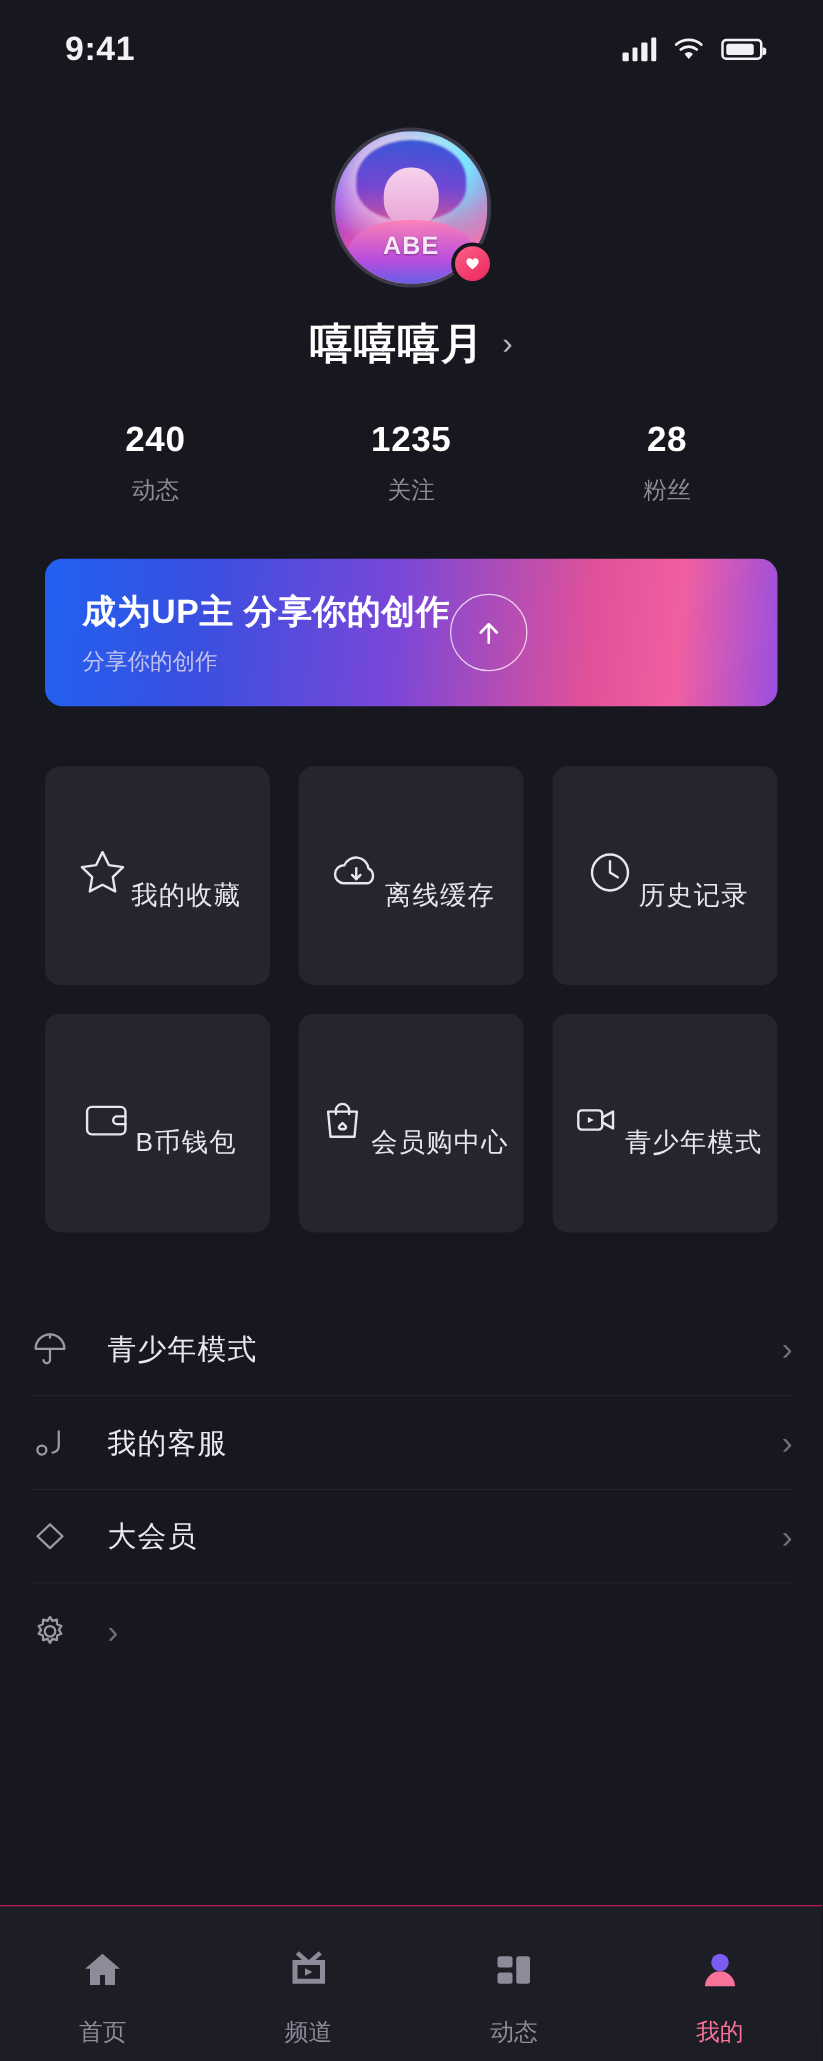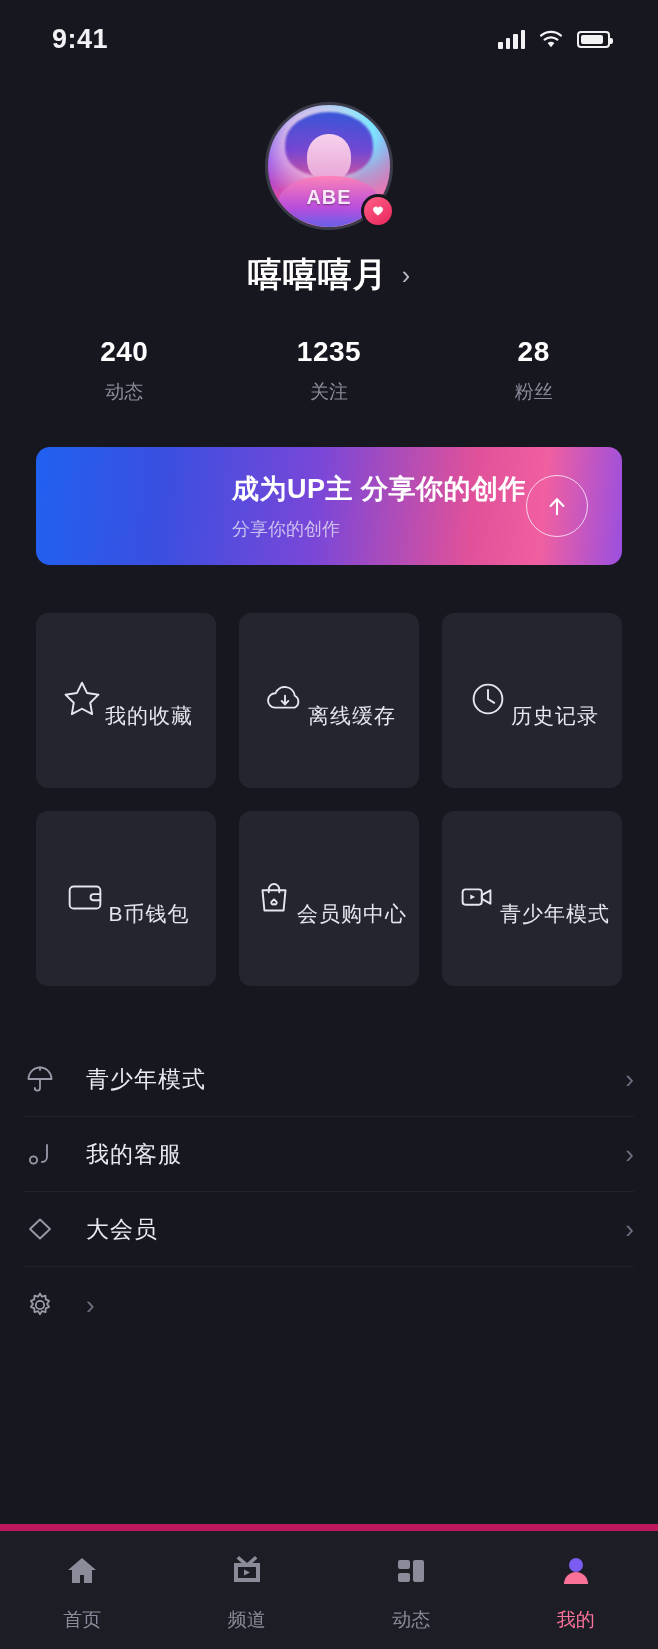--- a/index.html
+++ b/index.html
@@ -98,21 +98,21 @@
     display:flex; margin-top:38px; padding:0 22px;
   }
   .stat { flex:1; text-align:center; }
   .stat-num { color:#ffffff; font-size:28px; font-weight:700; letter-spacing:.5px; }
   .stat-label { color:#8b8b99; font-size:19px; margin-top:11px; }
 
   
   .banner {
     margin:42px 36px 0 36px; height:118px; border-radius:14px;
     background:linear-gradient(95deg,#2161f0 0%, #3a4fe0 22%, #7a47d8 48%, #e0519a 74%, #f05fa0 86%, #9a4fe0 100%);
-    display:flex; align-items:center; justify-content:flex-end;
+    display:flex; align-items:center; justify-content:flex-start;
     padding:0 34px 0 30px; position:relative; overflow:hidden;
   }
   .banner-title { color:#fff; font-size:27px; font-weight:700; letter-spacing:.5px; }
   .banner-sub { color:#dcd5f3; font-size:18px; margin-top:10px; opacity:.85; }
   .banner-btn {
     width:62px; height:62px; border-radius:50%;
     border:1.5px solid rgba(255,255,255,.75);
     display:flex; align-items:center; justify-content:center;
   }
   .banner-btn svg { width:28px; height:28px; }
@@ -137,22 +137,22 @@
   }
   .row:last-child { border-bottom:none; }
   .row-ico { width:62px; display:flex; align-items:center; }
   .row-ico svg { width:32px; height:32px; }
   .row-label { color:#e9e9f0; font-size:23px; letter-spacing:1px; flex:1; }
   .row-chev { color:#6e6e80; font-size:26px; font-weight:300; line-height:1; }
 
   
   .tabbar {
     position:absolute; left:0; right:0; bottom:0; height:125px;
-    background:#1d1d26; border-top:7px solid #be185d;
-    display:flex; align-items:flex-start; padding-top:20px;
+    background:#1d1d26; border-top:1px solid #be185d;
+    display:flex; align-items:center; padding-top:20px;
   }
   .tab { flex:1; display:flex; flex-direction:column; align-items:center; gap:12px; }
   .tab svg { width:40px; height:40px; }
   .tab-label { font-size:19px; color:#8b8b99; }
   .tab.active .tab-label { color:#fb7299; }
 </style>
 </head>
 <body>
 
 <div class="phone">

